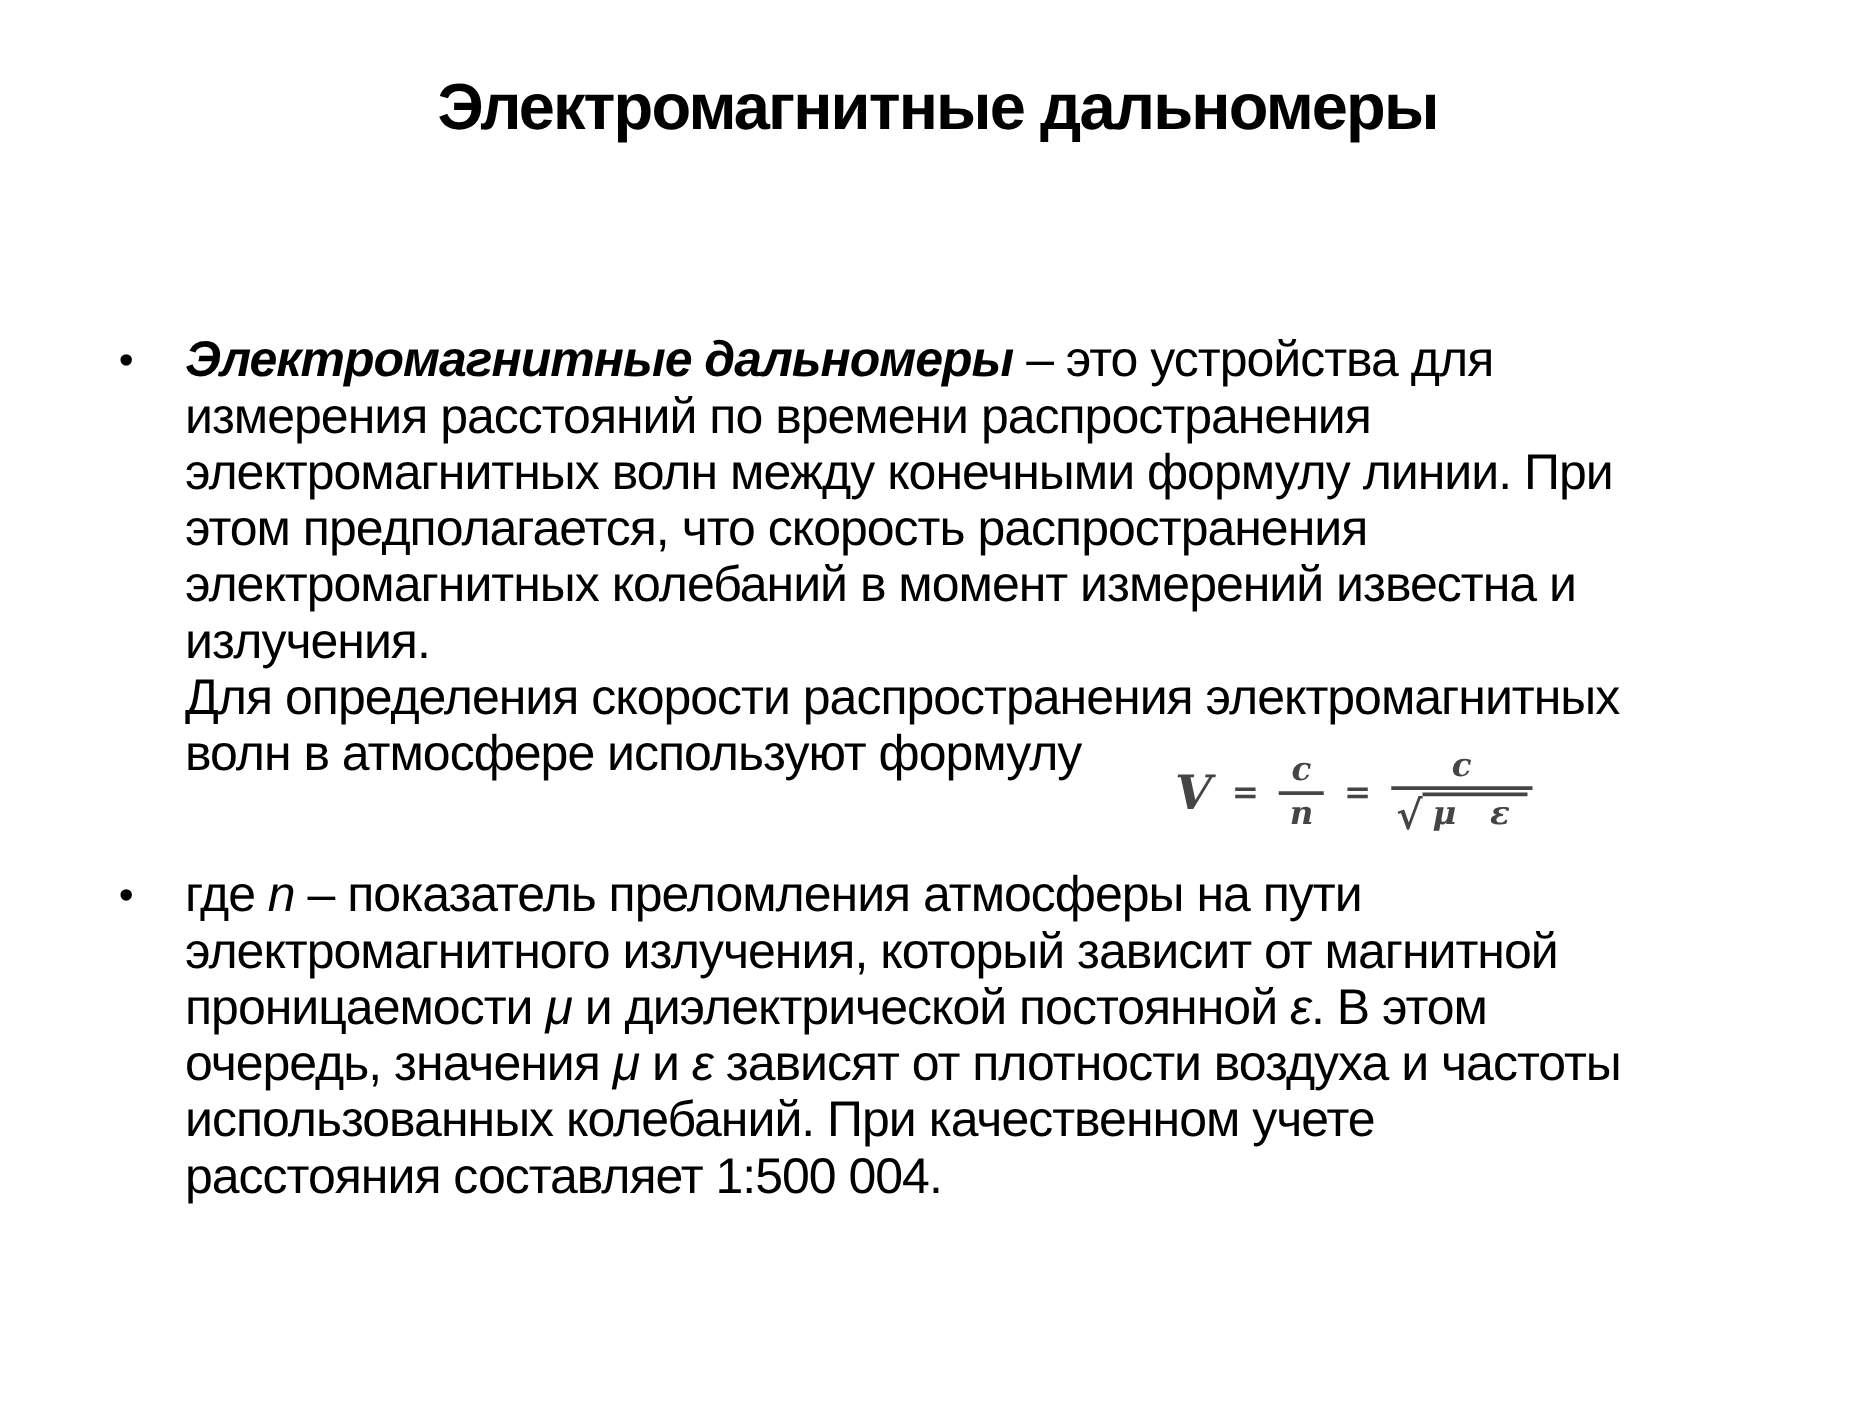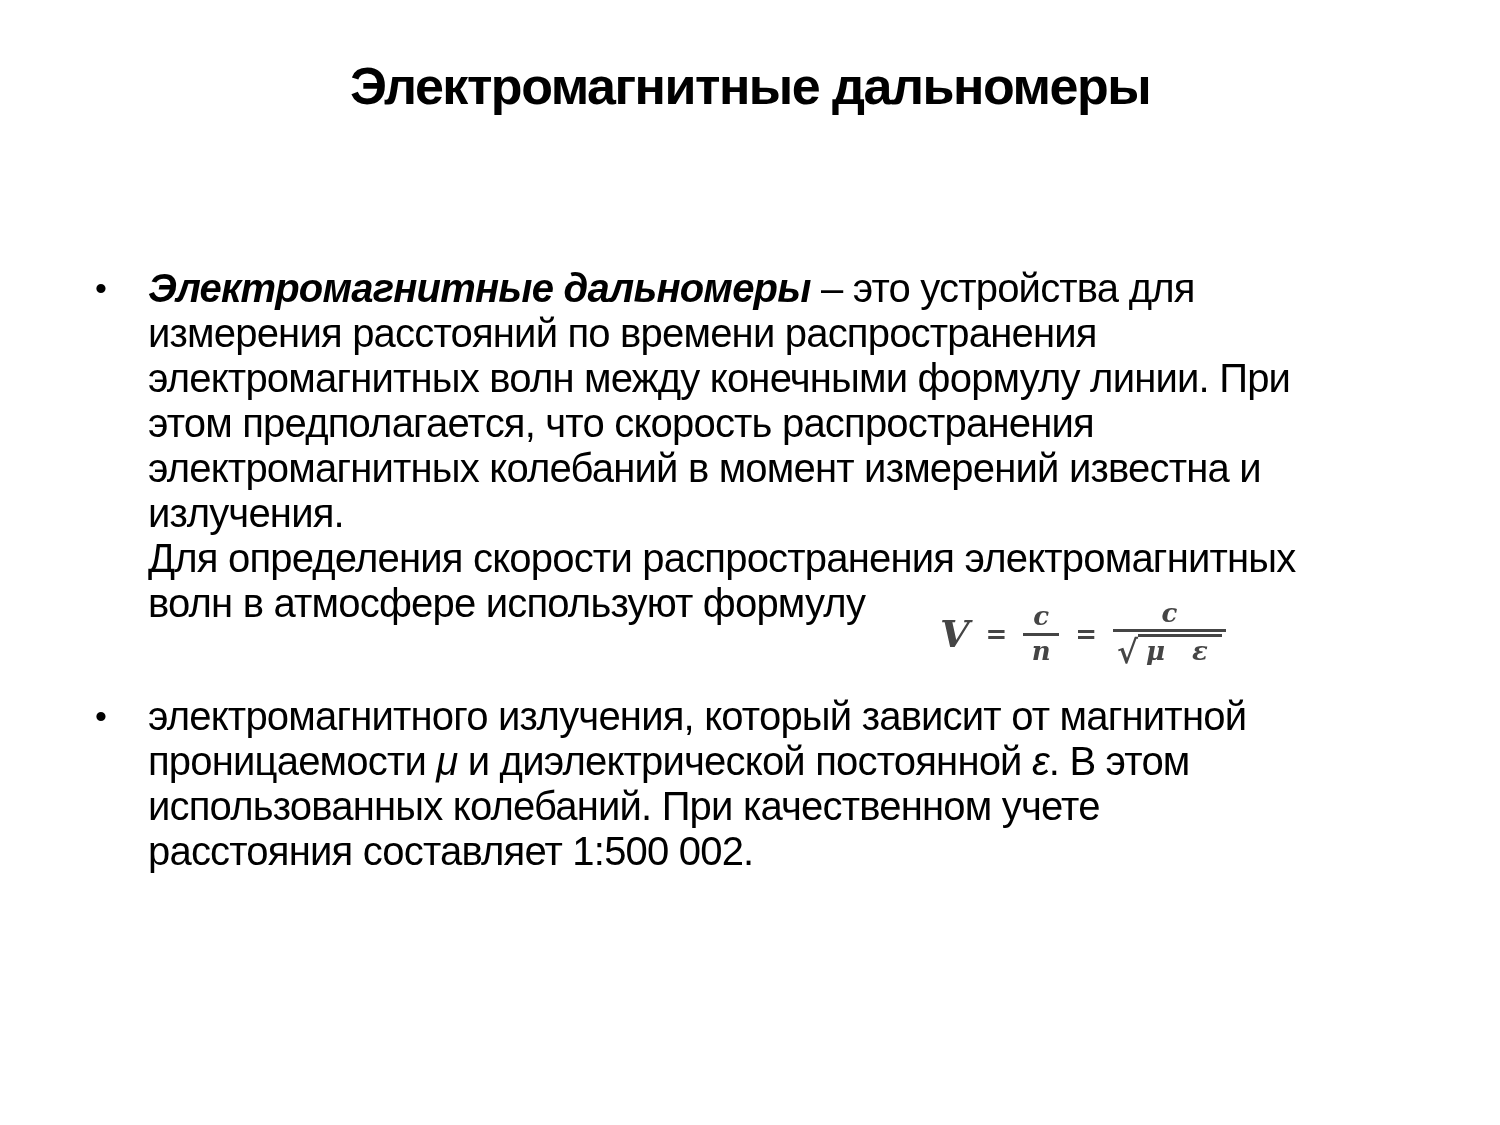--- a/index.html
+++ b/index.html
@@ -97,24 +97,26 @@
           <div class="line"><span class="seg-n">этом предполагается, что скорость распространения</span></div>
           <div class="line"><span class="seg-n">электромагнитных колебаний в момент измерений известна и</span></div>
           <div class="line"><span class="seg-n">излучения.</span></div>
           <div class="line"><span class="seg-n">Для определения скорости распространения электромагнитных</span></div>
           <div class="line"><span class="seg-n">волн в атмосфере используют формулу</span></div>
         </div>
       </div>
       <div class="bullet-row">
         <span class="marker">•</span>
         <div class="bullet-text">
+          <div class="line"><span class="seg-n">где </span><span class="seg-i">n</span><span class="seg-n"> – показатель преломления атмосферы на пути</span></div>
           <div class="line"><span class="seg-n">электромагнитного излучения, который зависит от магнитной</span></div>
           <div class="line"><span class="seg-n">проницаемости </span><span class="seg-i">μ</span><span class="seg-n"> и диэлектрической постоянной </span><span class="seg-i">ε</span><span class="seg-n">. В этом</span></div>
+          <div class="line"><span class="seg-n">очередь, значения </span><span class="seg-i">μ</span><span class="seg-n"> и </span><span class="seg-i">ε</span><span class="seg-n"> зависят от плотности воздуха и частоты</span></div>
           <div class="line"><span class="seg-n">использованных колебаний. При качественном учете</span></div>
-          <div class="line"><span class="seg-n">расстояния составляет 1:500 002.</span></div>
+          <div class="line"><span class="seg-n">расстояния составляет 1:500 004.</span></div>
         </div>
       </div>
     </div>
 
   <div class="formula" style="color: rgb(69, 69, 69);">
     <span class="f-v">V</span>
     <span class="f-eq">=</span>
     <span class="frac">
       <span class="num">c</span>
       <span class="fbar"></span>

